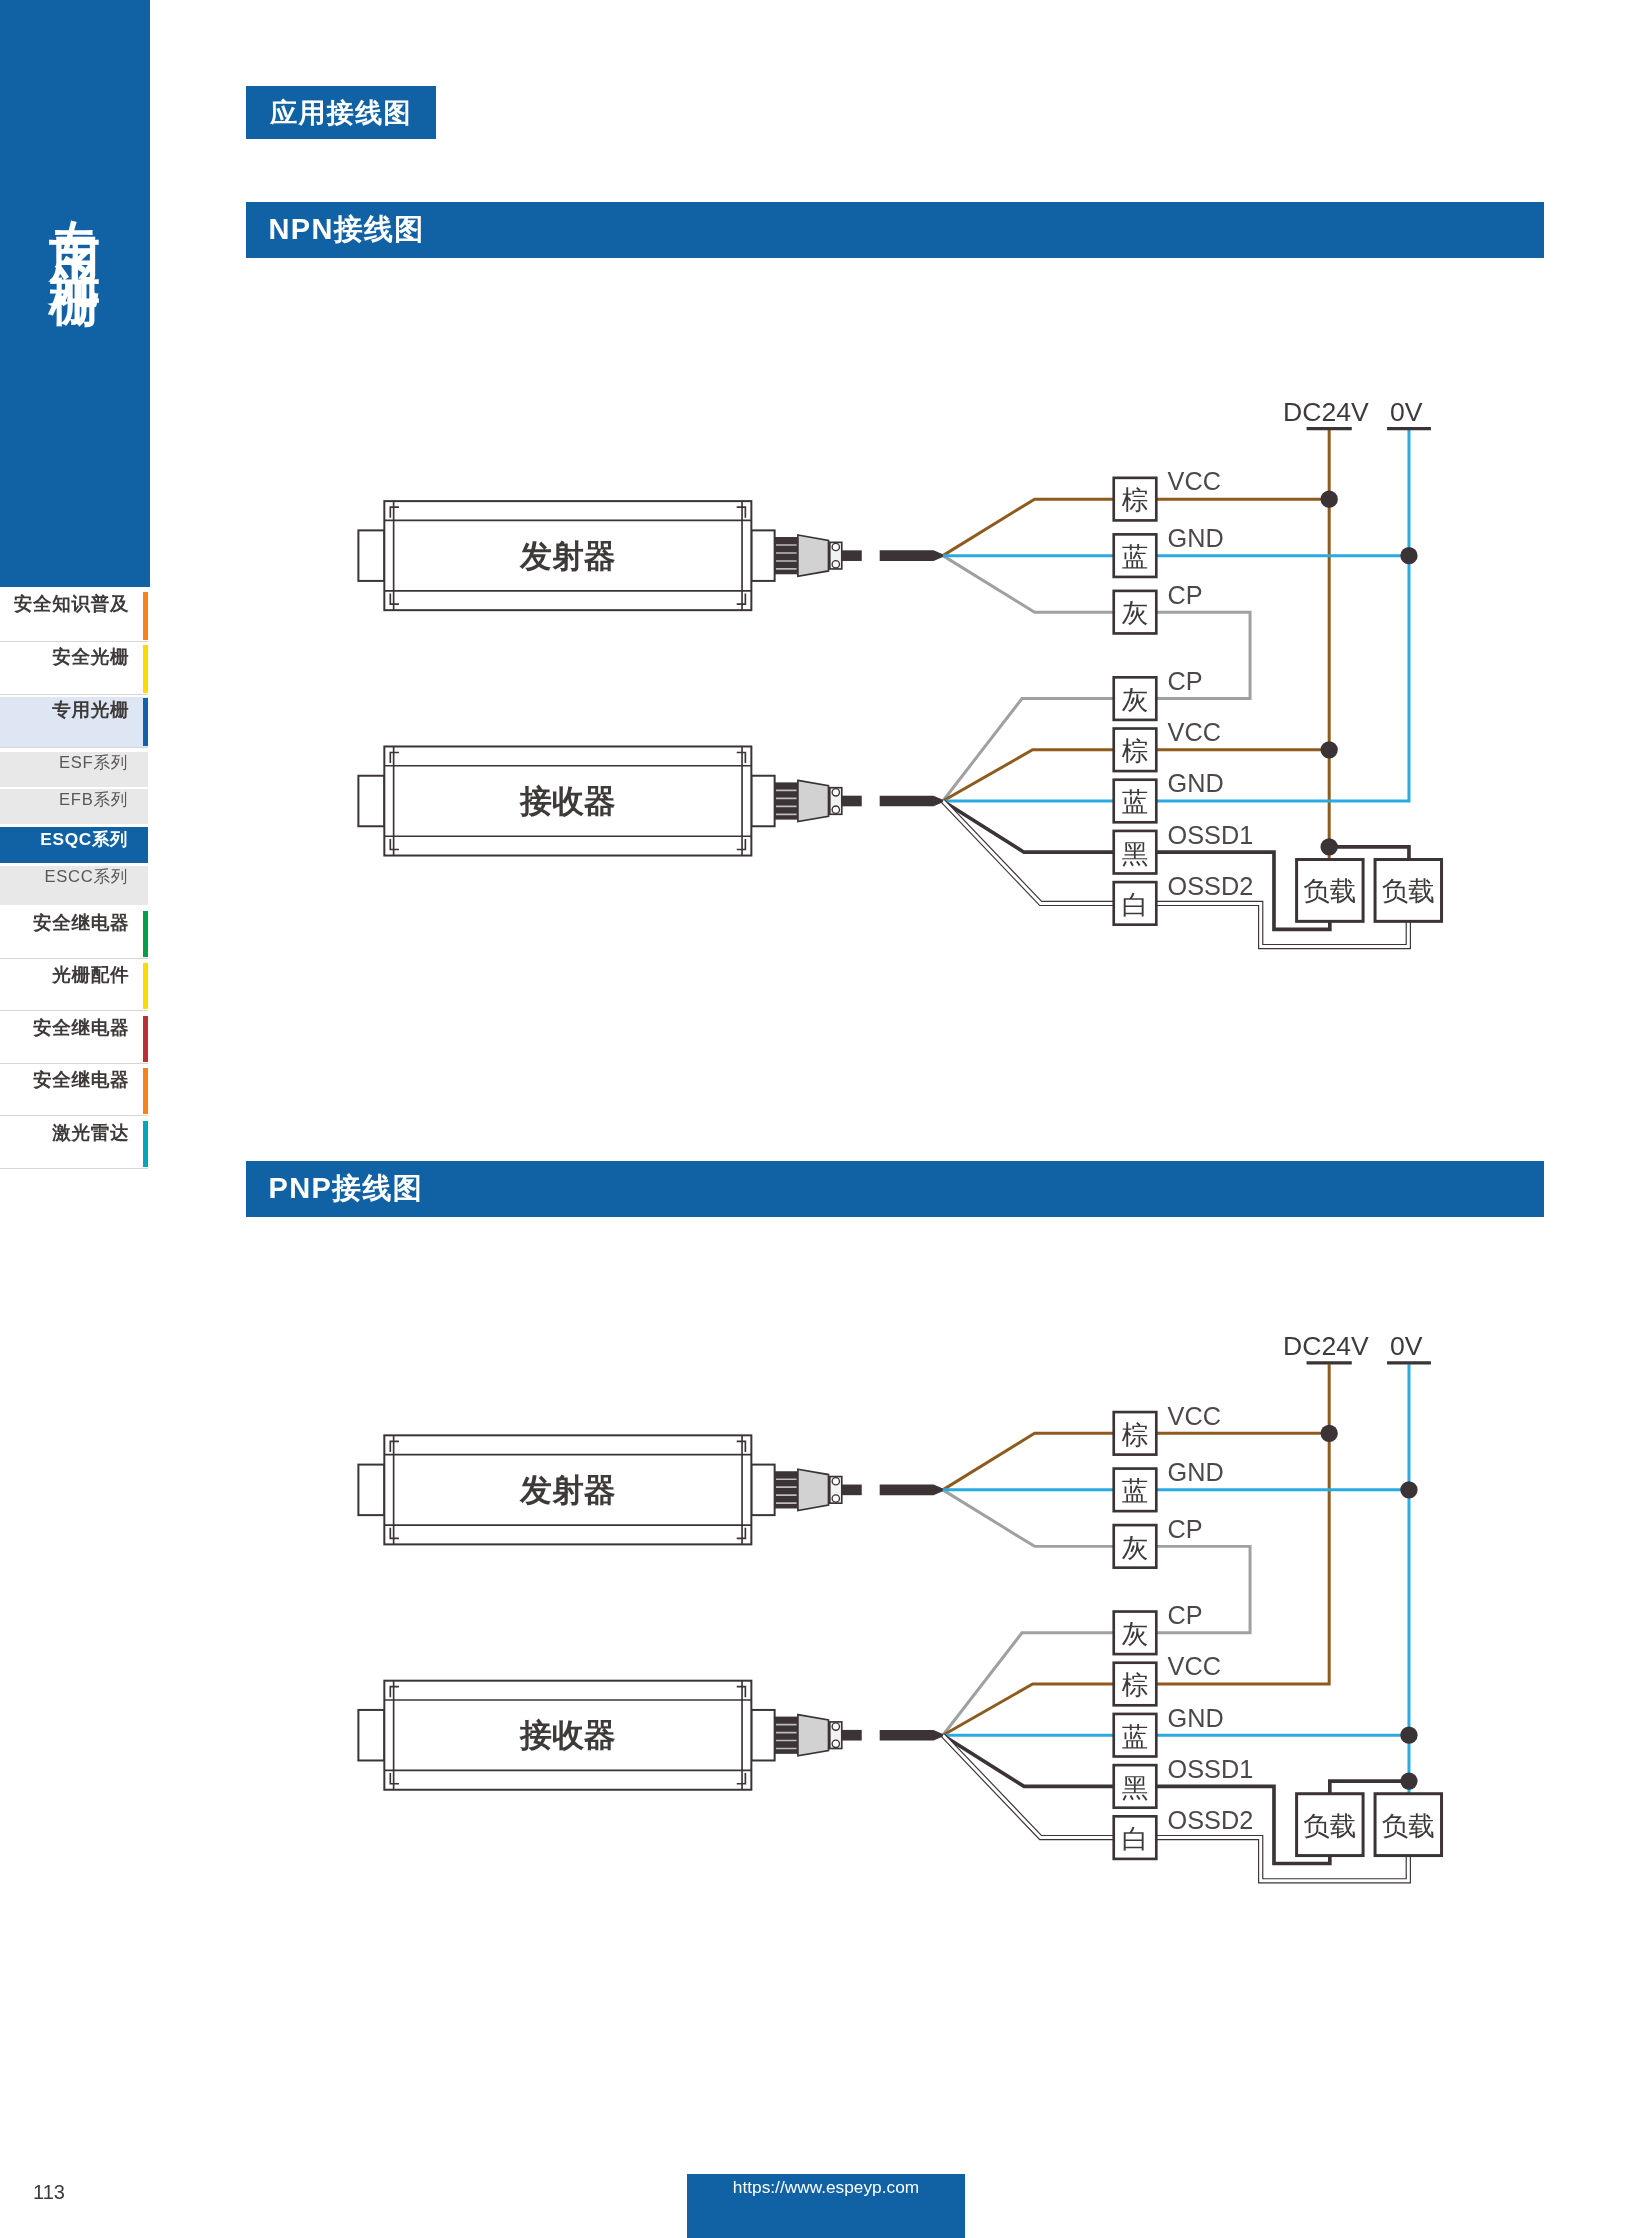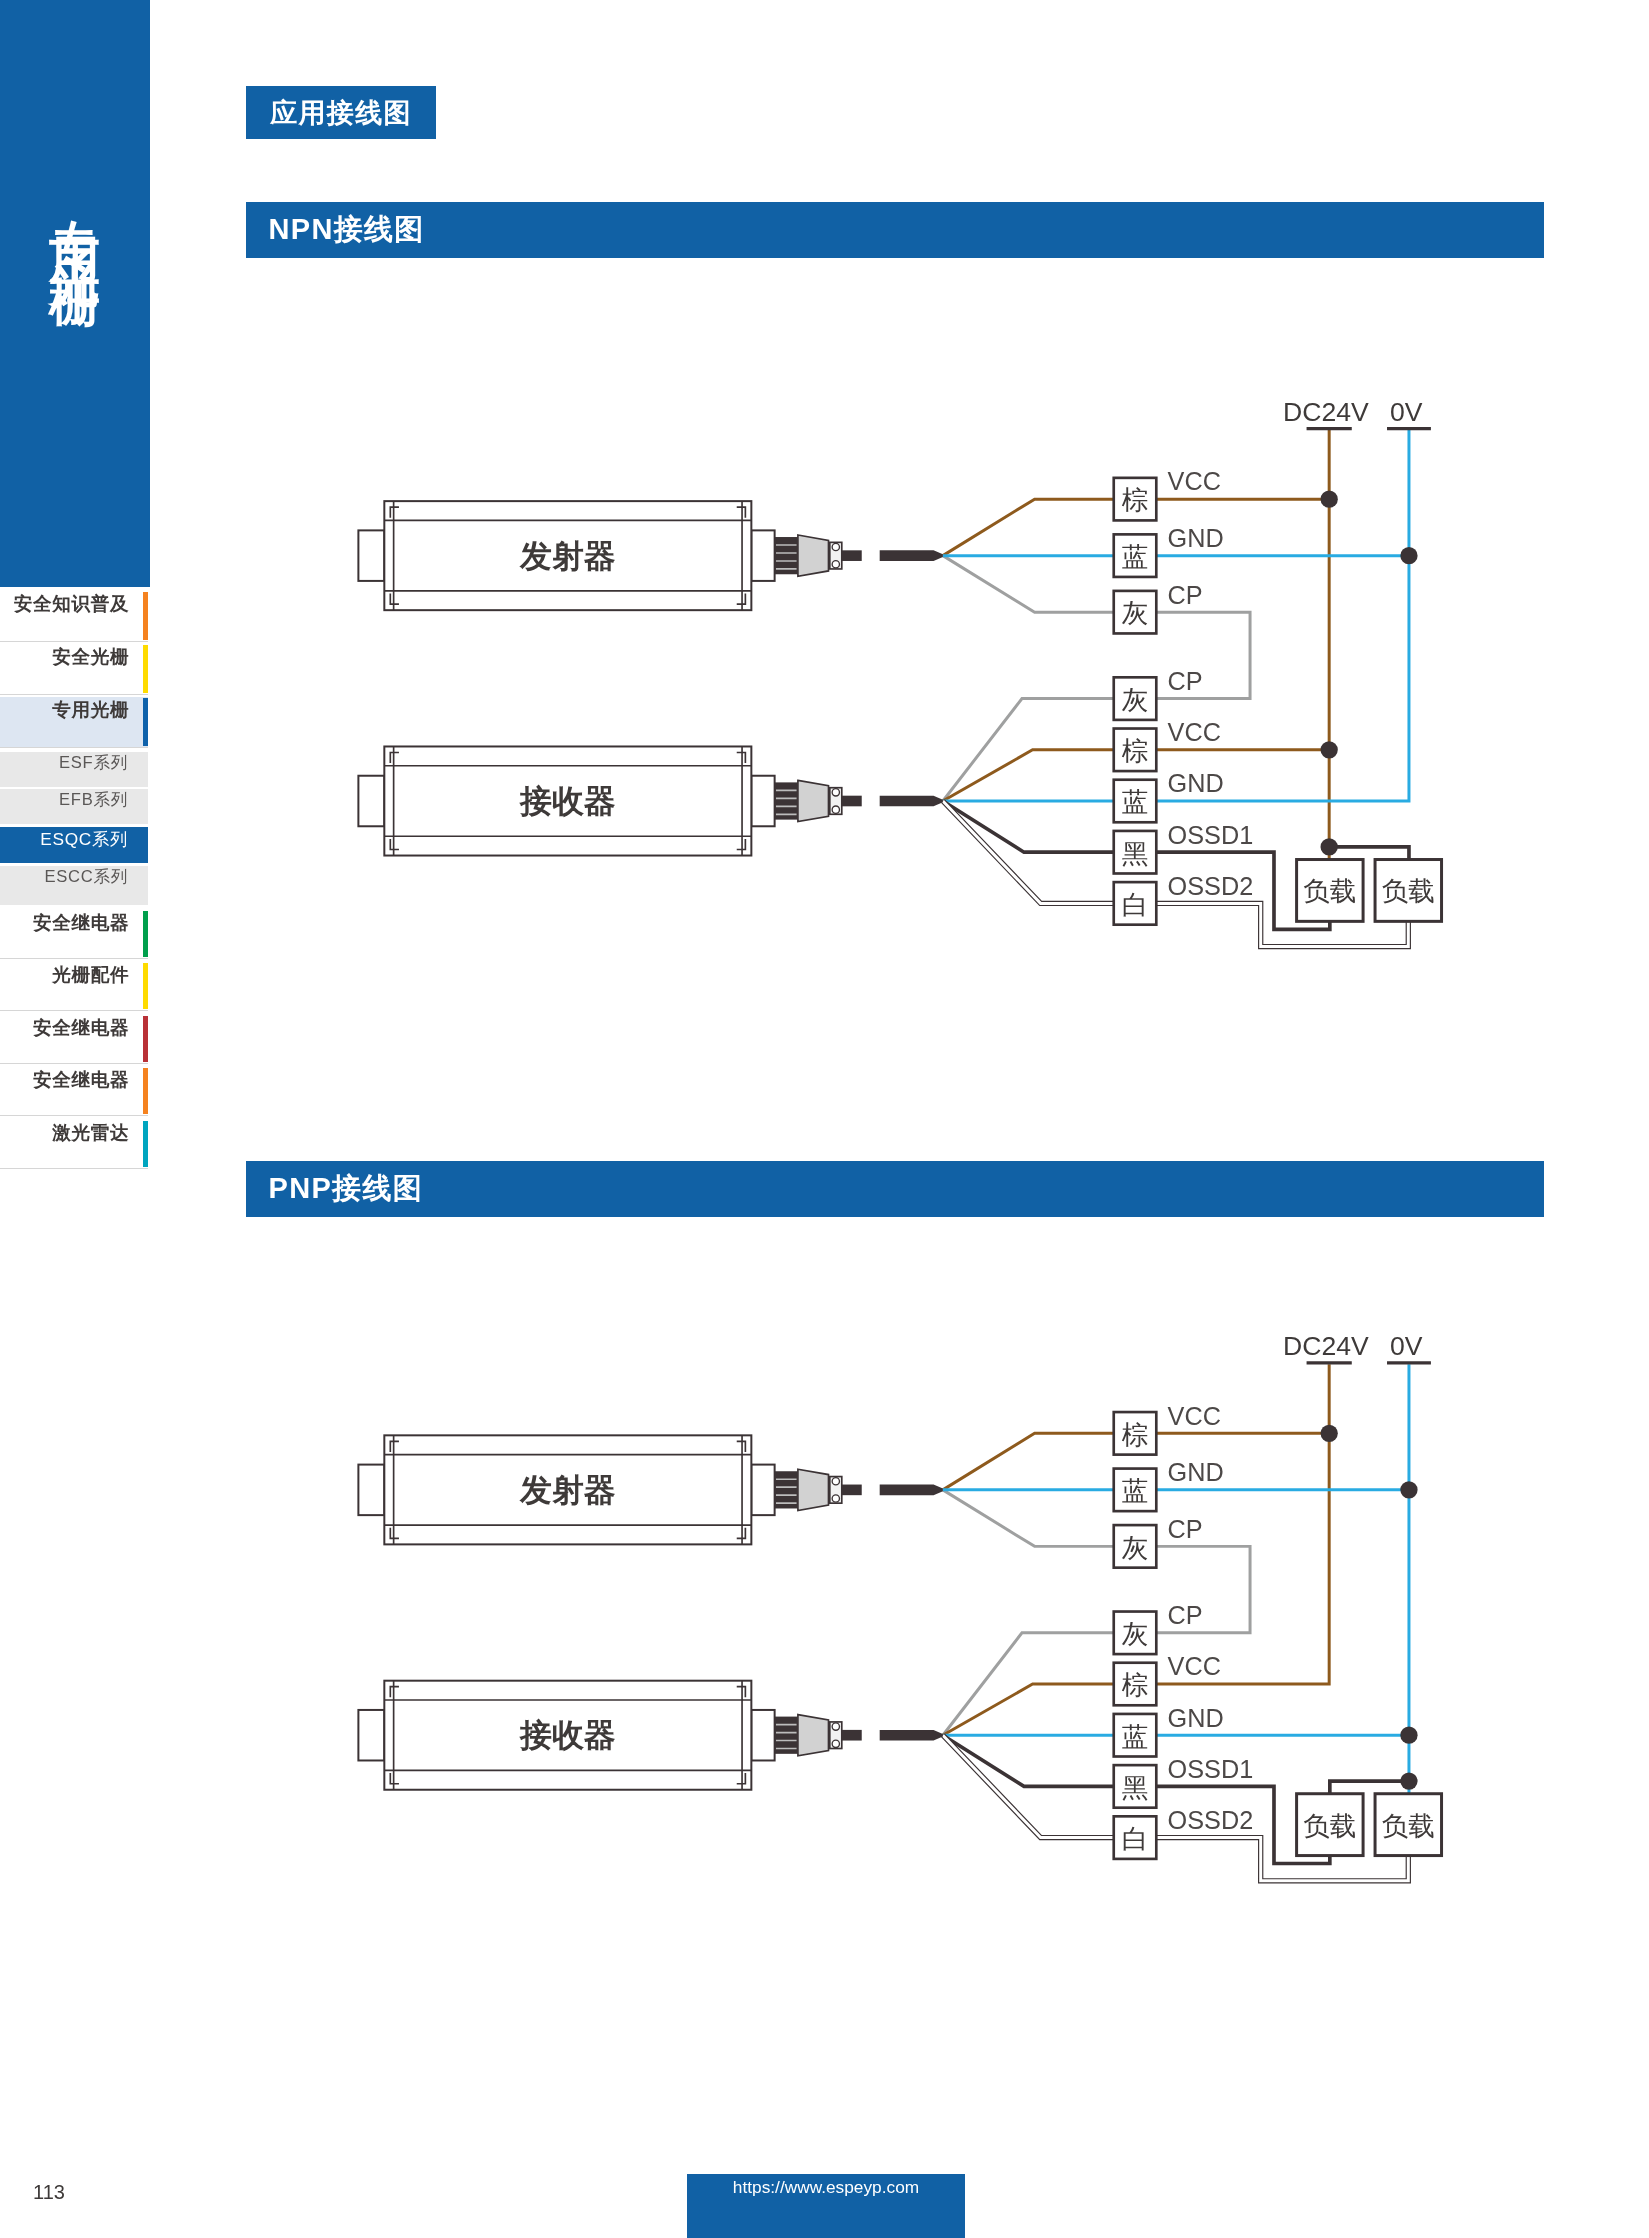--- a/index.html
+++ b/index.html
@@ -18,21 +18,21 @@
     font-size:51px;font-weight:700;color:#fff;line-height:1}
   .menu-item{left:0;width:148px;display:flex;align-items:flex-start;justify-content:flex-end;
     background:#fff;color:var(--c-text)}
   .menu-item .lbl{padding-right:18.6px;font-size:18.6px;font-weight:700;letter-spacing:0.7px}
   .menu-item .accent{position:absolute;right:0;top:1.3px;bottom:1.3px;width:5.3px}
   .menu-item.main{border-bottom:0.7px solid #d6d6d6}
   .menu-item.series{background:var(--c-series_bg)}
   .menu-item.series .lbl{font-size:16.6px;font-weight:400;color:#5a5756;padding-right:20px}
   .menu-item.active{background:var(--c-blue_light)}
   .menu-item.selected{background:var(--c-blue)}
-  .menu-item.selected .lbl{color:#fff;font-size:17.3px;font-weight:400}
+  .menu-item.selected .lbl{color:#fff;font-size:17.3px;font-weight:700}
 
   
   .badge{left:246px;top:86px;width:190px;height:53px;background:var(--c-blue);
     display:flex;align-items:center;justify-content:center;color:#fff;font-size:27px;font-weight:700;letter-spacing:1.3px}
   .section-bar{left:246px;width:1298px;height:56px;background:var(--c-blue);
     display:flex;align-items:center;color:#fff;font-size:29px;font-weight:700;letter-spacing:1.3px;padding-left:22.6px}
   .bar-npn{top:202px}
   .bar-pnp{top:1161px}
 
   

